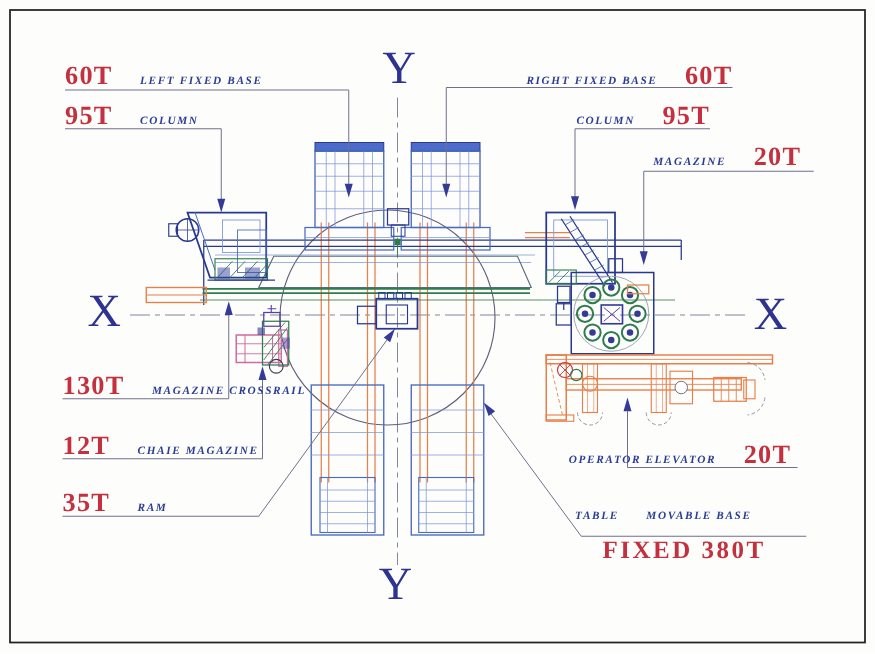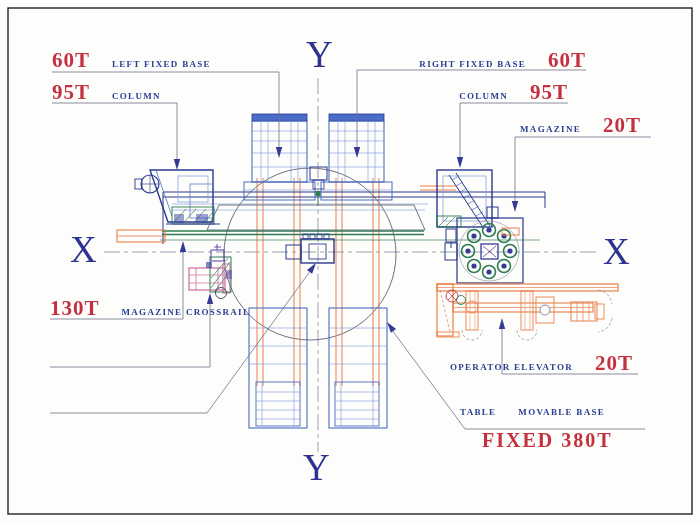--- a/index.html
+++ b/index.html
@@ -1,21 +1,21 @@
 <!DOCTYPE html>
 <html><head>
 <meta charset="utf-8">
 <style>
   html,body{margin:0;padding:0;background:#ffffff;}
   .canvas{position:relative;width:700px;height:523px;background:#fdfdfc;overflow:hidden;
           font-family:"Liberation Serif",serif;}
   .canvas svg{position:absolute;left:0;top:0;}
   .co{position:absolute;display:flex;align-items:baseline;gap:22px;white-space:nowrap;z-index:5;}
   .wt{color:#c5303e;font-size:21px;font-weight:700;letter-spacing:1px;line-height:1;}
-  .nm{color:#2b3e94;font-size:9px;font-weight:700;letter-spacing:1.3px;line-height:1;}
+  .nm{color:#2b3e94;font-size:9px;font-weight:700;letter-spacing:1.3px;line-height:1;font-style:italic;}
   .wt.big{font-size:20px;}
   .axis{position:absolute;color:#2f3390;font-size:37px;font-weight:400;line-height:1;z-index:5;}
   .title{position:absolute;left:42px;top:444px;color:#ce4147;font-size:30px;font-weight:400;
          letter-spacing:6px;line-height:1;z-index:5;}
   .total{position:absolute;left:482px;top:430px;color:#c5303e;font-size:20px;font-weight:700;
          letter-spacing:2px;line-height:1;z-index:5;}
 </style>
 </head>
 <body>
 
@@ -220,20 +220,28 @@
     <span class="nm">LEFT FIXED BASE</span>
   </div>
   <div class="co" style="left:52px;top:82px">
     <span class="wt">95T</span>
     <span class="nm">COLUMN</span>
   </div>
   <div class="co" style="left:50px;top:298px">
     <span class="wt">130T</span>
     <span class="nm">MAGAZINE CROSSRAIL</span>
   </div>
+  <div class="co" style="left:50px;top:346px">
+    <span class="wt">12T</span>
+    <span class="nm">CHAIE MAGAZINE</span>
+  </div>
+  <div class="co" style="left:50px;top:392px">
+    <span class="wt">35T</span>
+    <span class="nm">RAM</span>
+  </div>
 
   <div class="co" style="right:114px;top:50px">
     <span class="nm">RIGHT FIXED BASE</span>
     <span class="wt">60T</span>
   </div>
   <div class="co" style="right:132px;top:82px">
     <span class="nm">COLUMN</span>
     <span class="wt">95T</span>
   </div>
   <div class="co" style="right:59px;top:115px">

